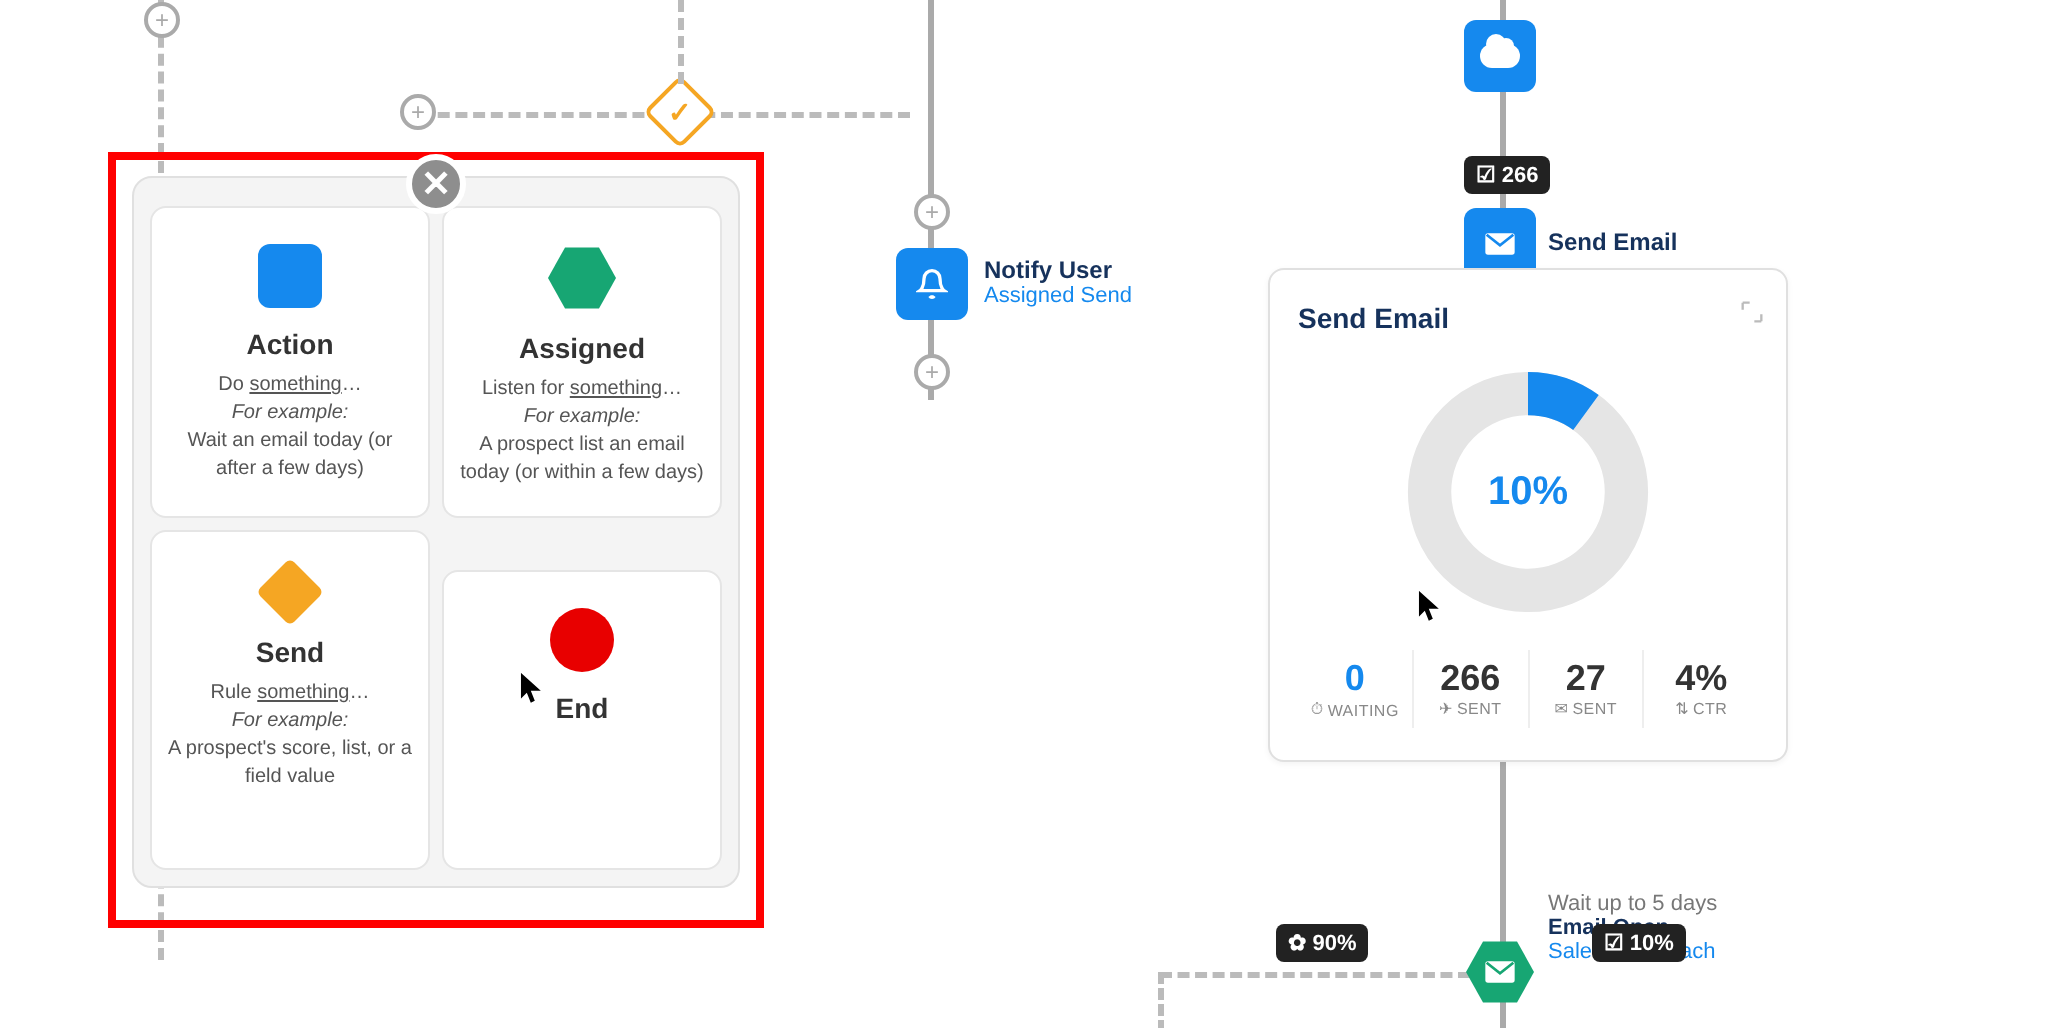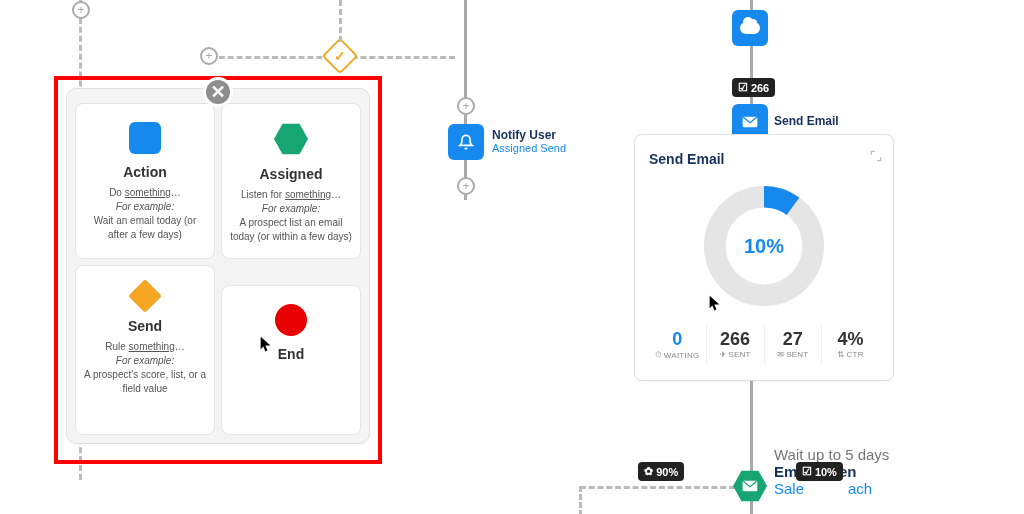--- a/index.html
+++ b/index.html
@@ -58,21 +58,21 @@
 .legend { text-align: center; font-size: 9px; color: #888; letter-spacing: 0.05em; }
 .legend .dot { display: inline-block; width: 6px; height: 6px; background: #1589ee; border-radius: 50%; margin-right: 4px; vertical-align: middle; }
 .metrics { display: flex; justify-content: space-between; margin-top: 14px; border-top: 0; }
 .metric { flex: 1; text-align: center; padding: 4px 0; border-right: 1px solid #eee; }
 .metric:last-child { border-right: none; }
 .metric .v { font-size: 18px; font-weight: 700; color: #333; }
 .metric:first-child .v { color: #1589ee; }
 .metric .l { font-size: 8px; color: #888; letter-spacing: 0.03em; display: flex; align-items: center; justify-content: center; gap: 2px; }
 
 
-.wait-label { position: absolute; font-size: 15px; }
+.wait-label { position: absolute; font-size: 11px; }
 .wait-label .w1 { color: #777; }
 .wait-label .w2 { color: #16325c; font-weight: 600; }
 .wait-label .w3 { color: #1589ee; }
 
 
 .cloud { width: 20px; height: 12px; background: #fff; border-radius: 10px; position: relative; }
 .cloud::before { content: ""; position: absolute; width: 10px; height: 10px; background: #fff; border-radius: 50%; top: -5px; left: 3px; }
 .cloud::after { content: ""; position: absolute; width: 8px; height: 8px; background: #fff; border-radius: 50%; top: -3px; right: 3px; }
 
 .cursor { position:absolute; width:12px; height:16px; transform: translate(-30%,-10%);}

